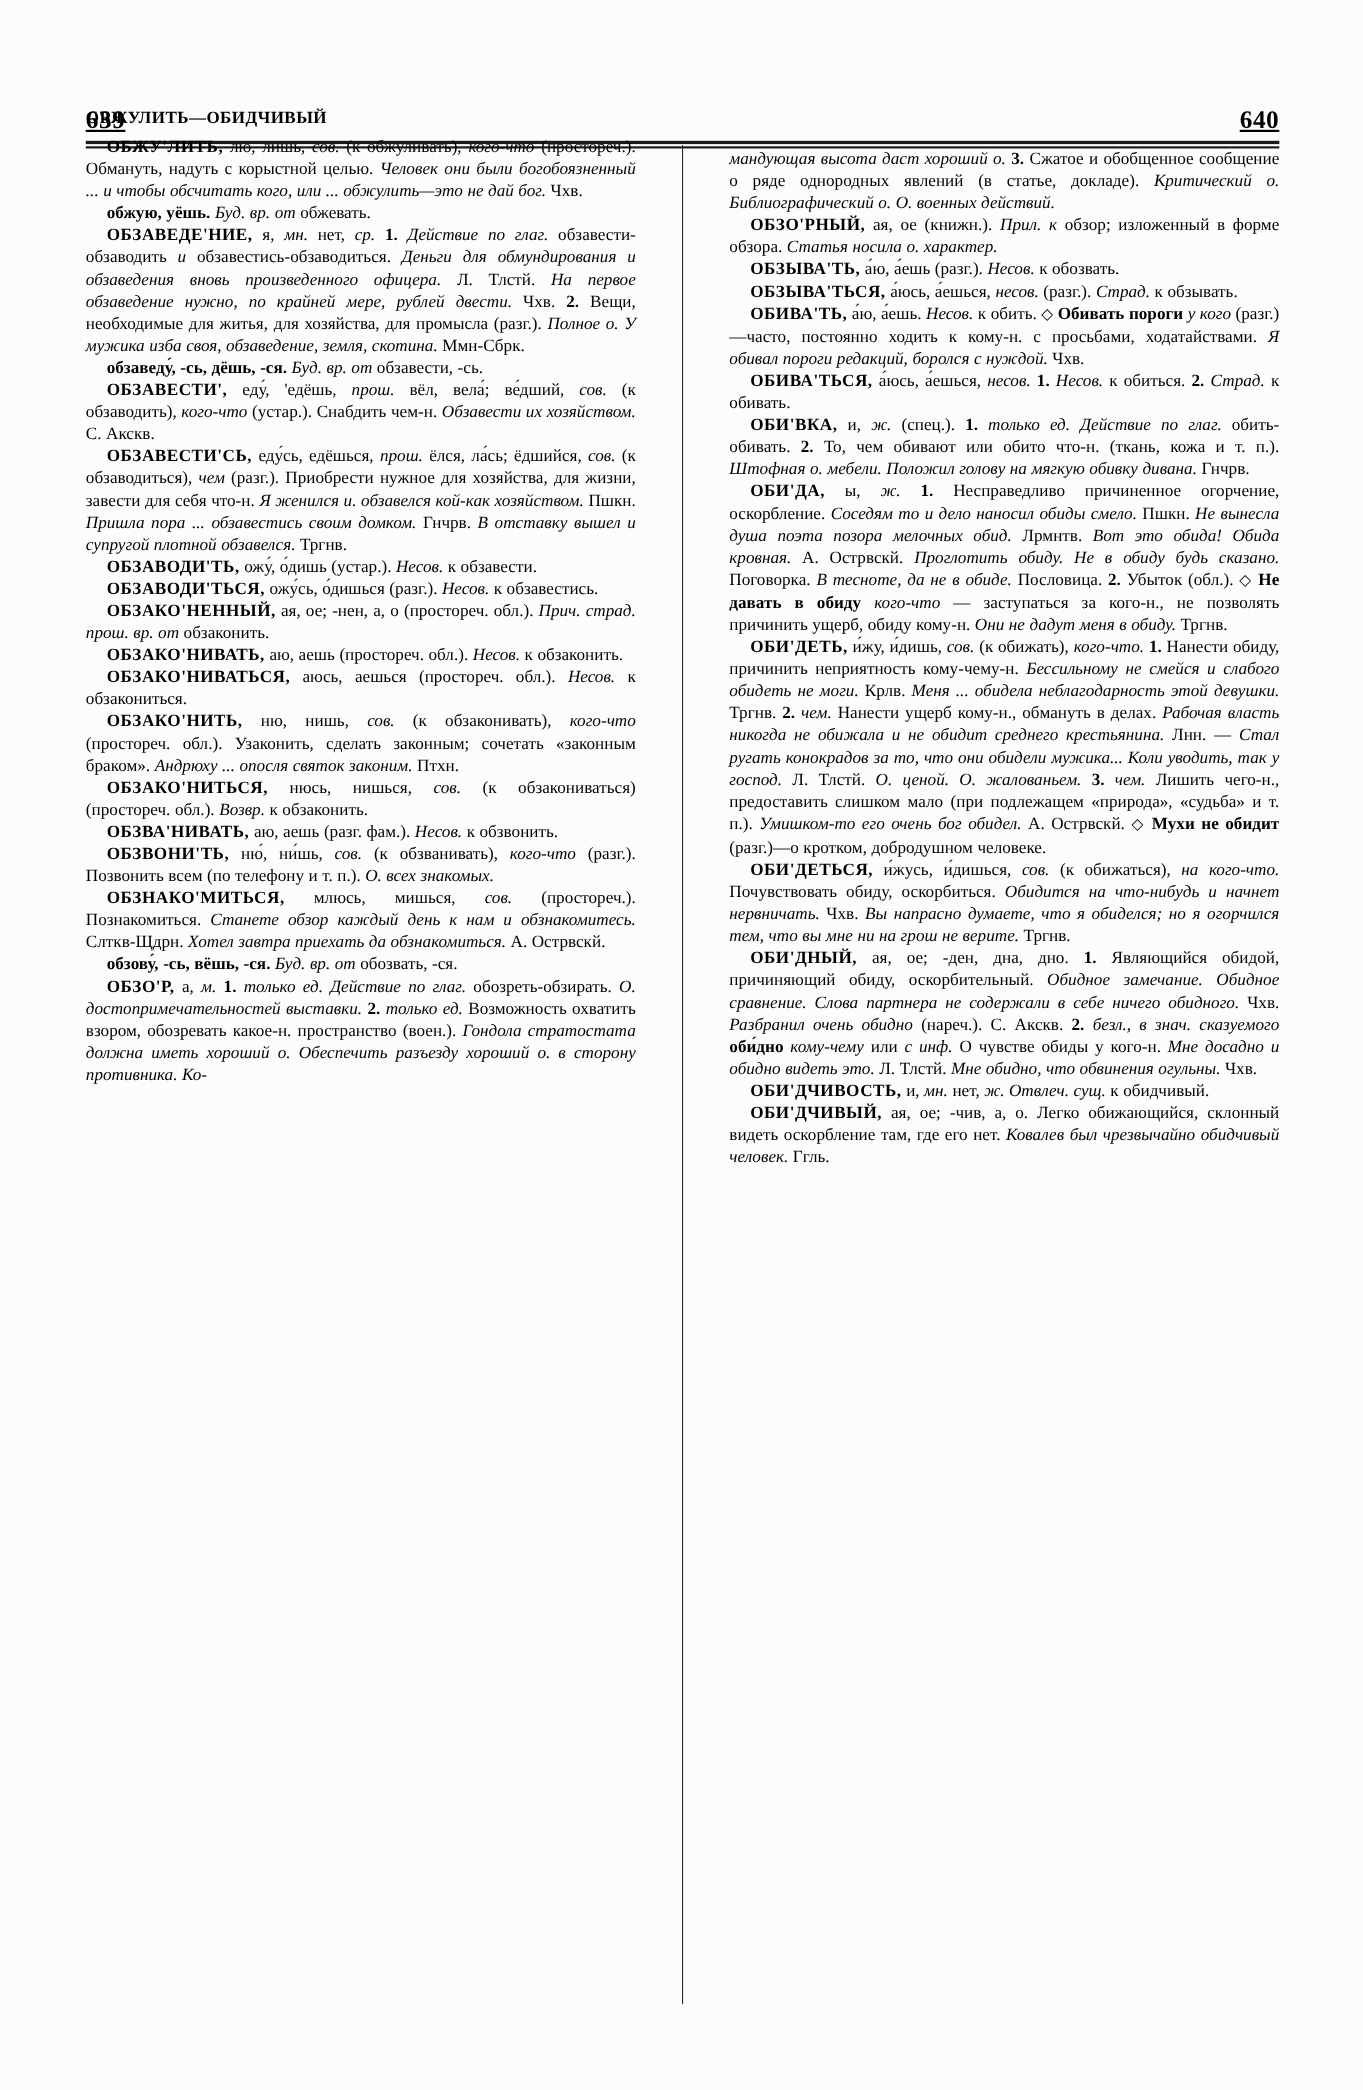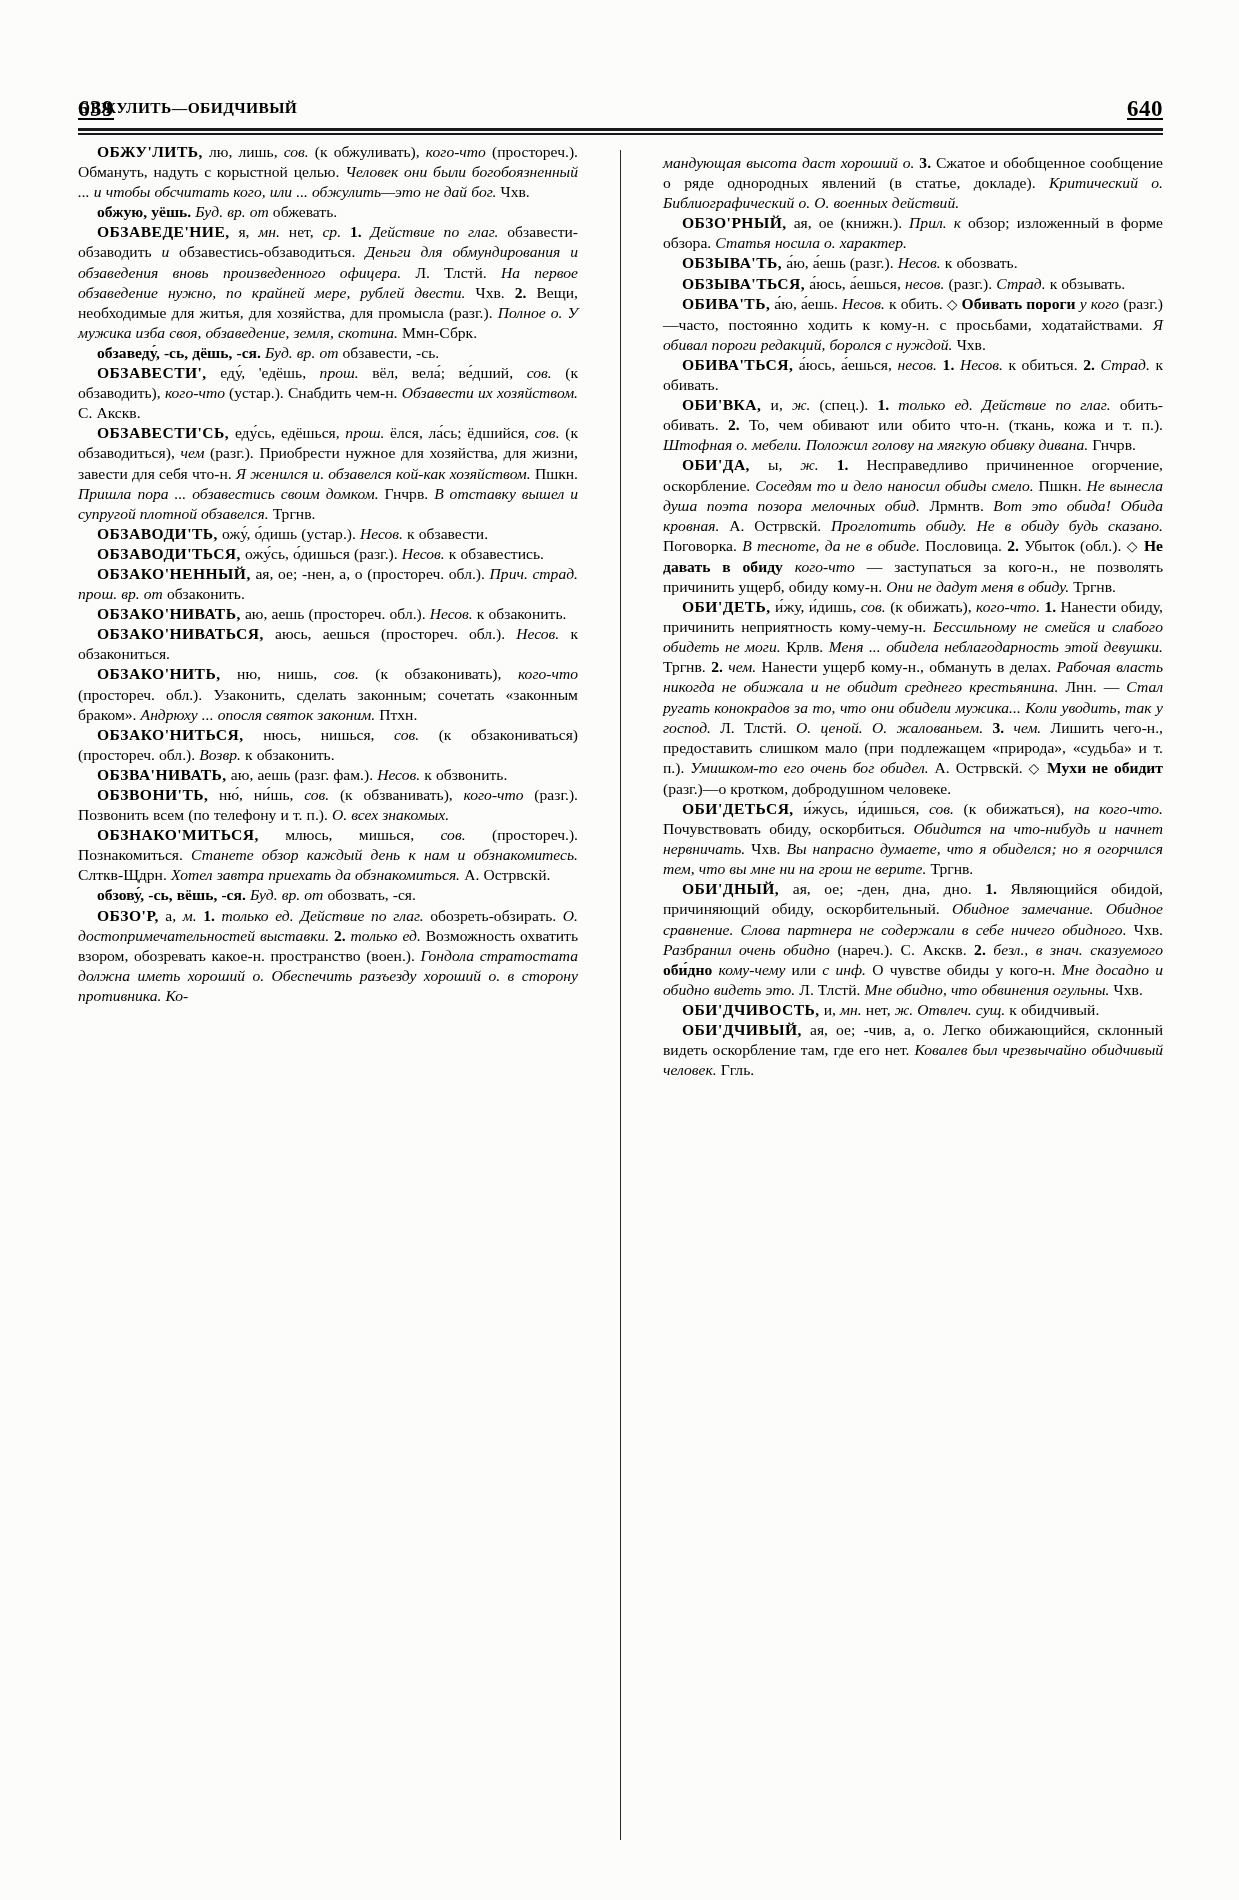--- a/index.html
+++ b/index.html
@@ -61,21 +61,21 @@
     width: 1085px;
   }
   .rule-thick { height: 3px; background: #1a1a1a; }
   .rule-gap   { height: 2px; }
   .rule-thin  { height: 1.5px; background: #1a1a1a; }
 
   
   .columns {
     position: absolute;
     left: 78px;
-    top: 142px;
+    top: 124px;
     width: 1085px;
     height: 1700px;
   }
   .col {
     position: absolute;
     top: 0;
     width: 500px;
   }
   .col-left  { left: 0; }
   .col-right { left: 585px; }

